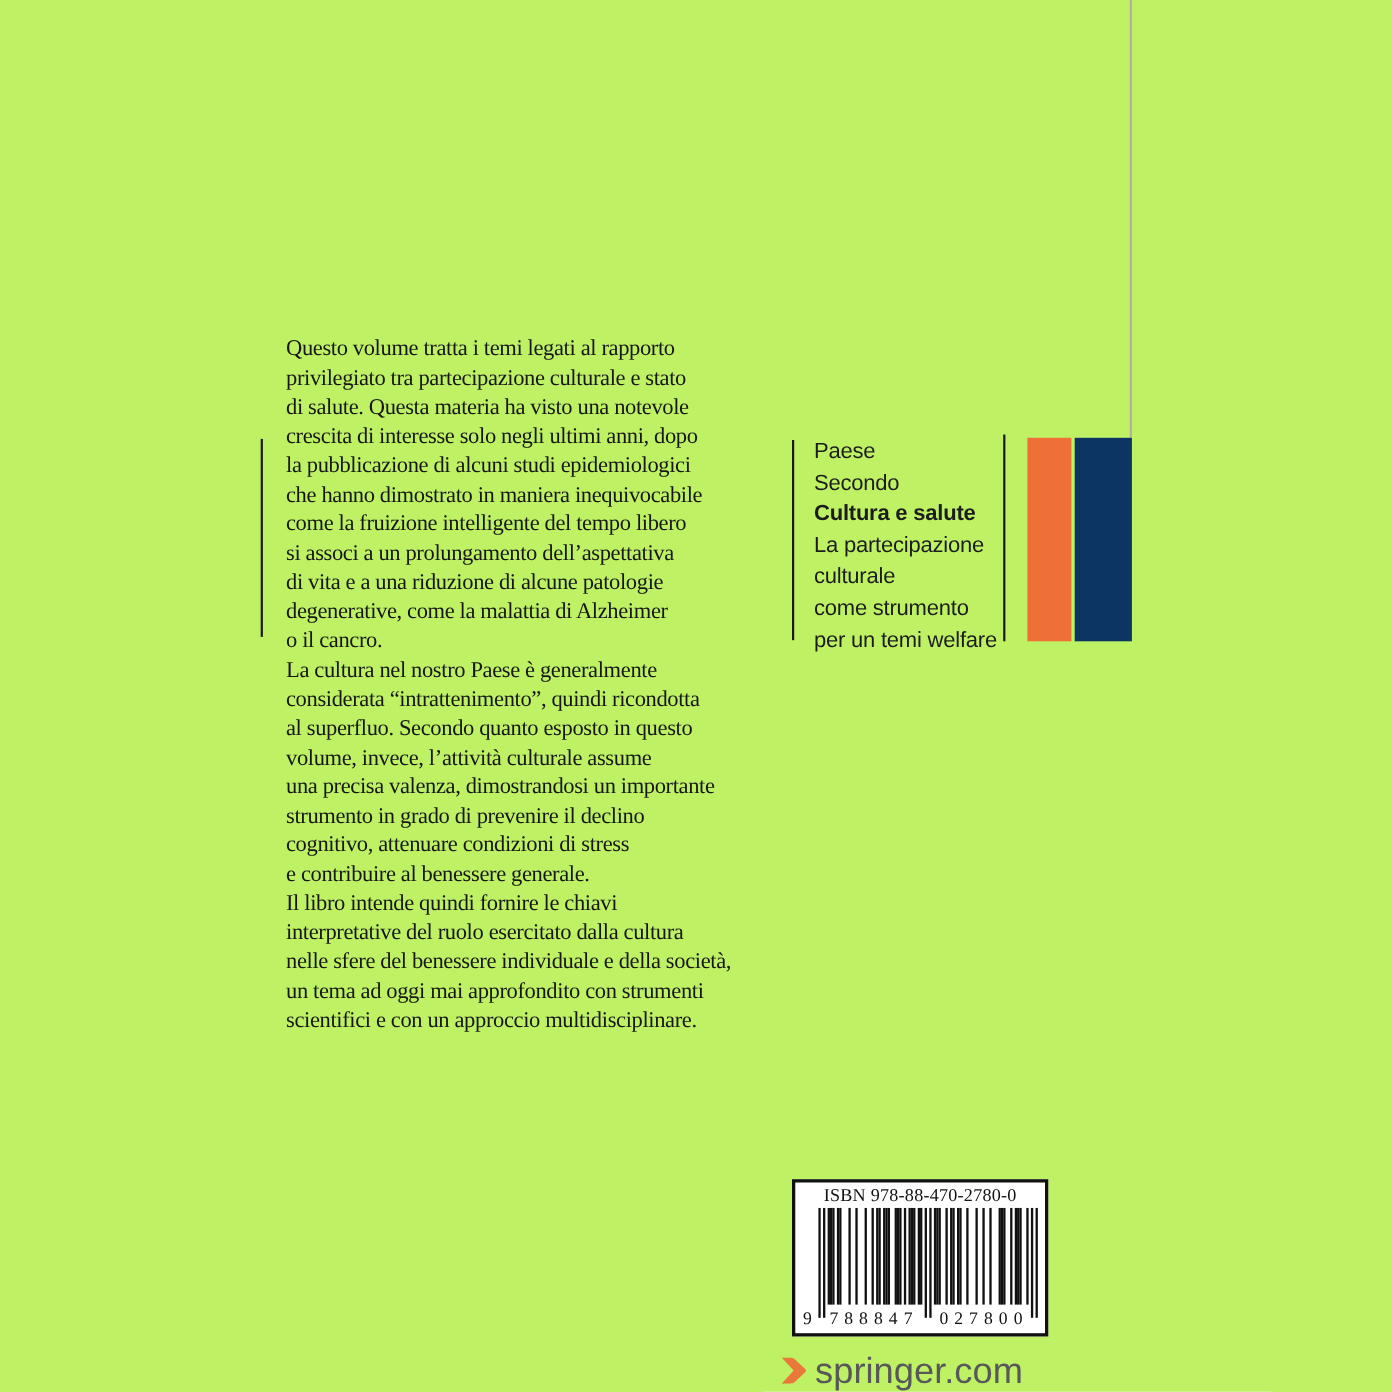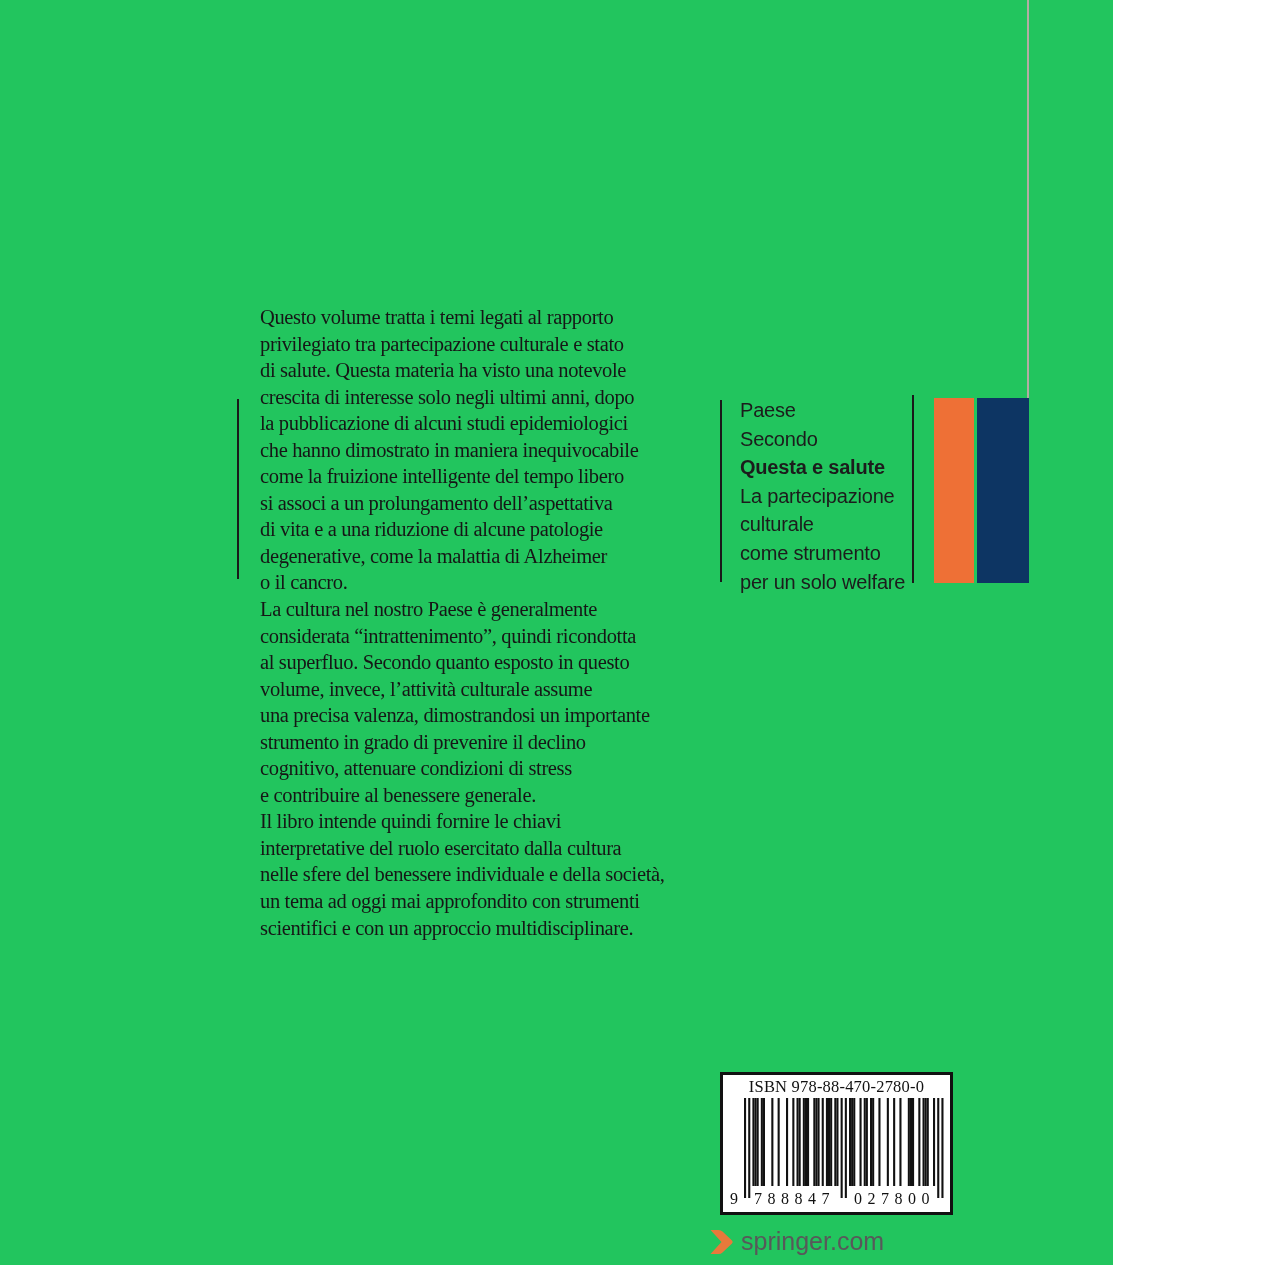--- a/index.html
+++ b/index.html
@@ -4,22 +4,22 @@
 <style>
   html, body { margin: 0; padding: 0; }
   body {
     width: 1265px; height: 1265px;
     background: #ffffff;
     font-family: "Liberation Sans", sans-serif;
     overflow: hidden;
   }
   .cover {
     position: relative;
-    width: 1113px; height: 1265px;
-    background: #22c55e;
+    width: 1265px; height: 1265px;
+    background: #bef264;
   }
 
   
   .fold-line {
     position: absolute;
     left: 1027px; top: 0;
     width: 2px; height: 398px;
     background: #b3ada3;
   }
 
@@ -95,21 +95,21 @@
   
   .footer {
     position: absolute;
     left: 709px; top: 1227px;
     display: flex;
     align-items: center;
     gap: 7px;
   }
   .footer .site {
     font-family: "Liberation Sans", sans-serif;
-    font-size: 25px;
+    font-size: 33px;
     color: #58585a;
   }
   .chevron-svg { display: block; }
 </style>
 </head>
 <body>
 
 <div class="cover">
 
   <div class="fold-line" style="background: rgb(179, 173, 163);"></div>
@@ -139,25 +139,25 @@
 un tema ad oggi mai approfondito con strumenti
 scientifici e con un approccio multidisciplinare.</div>
 
   <div class="rule rule-blurb" style="background: rgb(26, 26, 26);"></div>
   <div class="rule rule-panel-l" style="background: rgb(26, 26, 26);"></div>
   <div class="rule rule-panel-r" style="background: rgb(26, 26, 26);"></div>
 
   <div class="panel">
     <div>Paese</div>
     <div>Secondo</div>
-    <div class="title">Questa e salute</div>
+    <div class="title">Cultura e salute</div>
     <div class="subtitle">La partecipazione
 culturale
 come strumento
-per un solo welfare</div>
+per un temi welfare</div>
   </div>
 
   <div class="bar bar-orange" style="background: rgb(238, 112, 54);"></div>
   <div class="bar bar-navy" style="background: rgb(13, 53, 99);"></div>
 
   <div class="isbn-box">
     <div class="isbn-label">ISBN 978-88-470-2780-0</div>
     <svg class="barcode-svg" width="220" height="112" xmlns="http://www.w3.org/2000/svg">
       <g id="barcode-bars">
           <rect x="16.00" y="0" width="2.10" height="100" fill="#111111"></rect>

